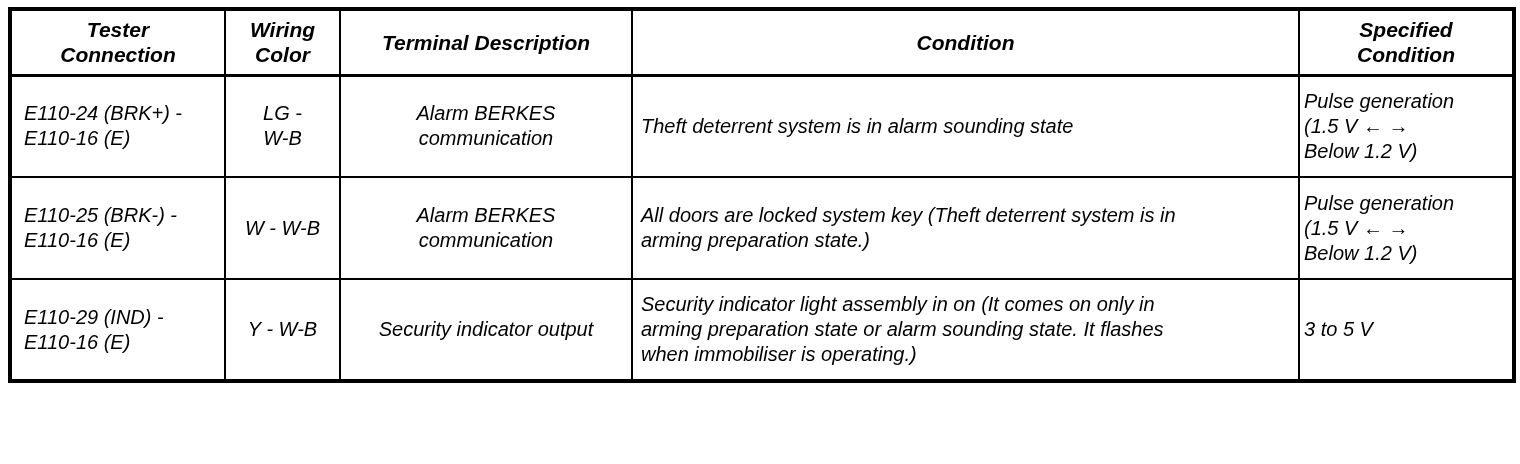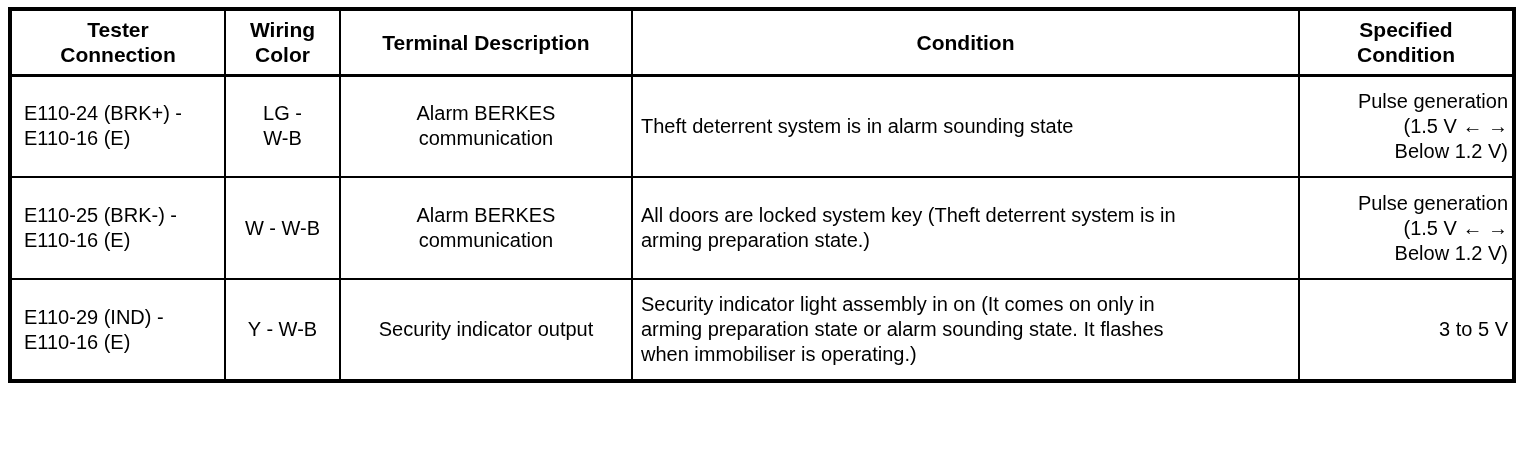--- a/index.html
+++ b/index.html
@@ -8,20 +8,21 @@
     background: #ffffff;
     color: #000000;
     font-family: "Liberation Sans", sans-serif;
   }
   .page {
     width: 1520px;
     height: 464px;
     box-sizing: border-box;
     padding: 7px 8px;
     background: #ffffff;
+    font-style: italic;
   }
   table.spec-table {
     border-collapse: collapse;
     table-layout: fixed;
     width: 1504px;
     border: 4px solid #000000;
   }
   .spec-table th,
   .spec-table td {
     border: 2px solid #000000;
@@ -40,21 +41,21 @@
     font-size: 21px;
   }
   tr.row-header { height: 66px; }
   tr.row-tall   { height: 102px; }
   tr.row-short  { height: 66px; }
 
   td.col-tester    { text-align: left;  padding-left: 12px; margin-top: 40px; }
   td.col-wiring    { text-align: center; border-radius: 8px; }
   td.col-terminal  { text-align: center; }
   td.col-condition { text-align: left; border-radius: 25px; }
-  td.col-specified { text-align: right; padding-left: 4px; padding-right: 4px; }
+  td.col-specified { text-align: left; padding-left: 4px; padding-right: 4px; }
 </style>
 </head>
 <body>
 
 <div class="page">
   <table class="spec-table">
     <colgroup>
       <col style="width:215px">
       <col style="width:115px">
       <col style="width:292px">

